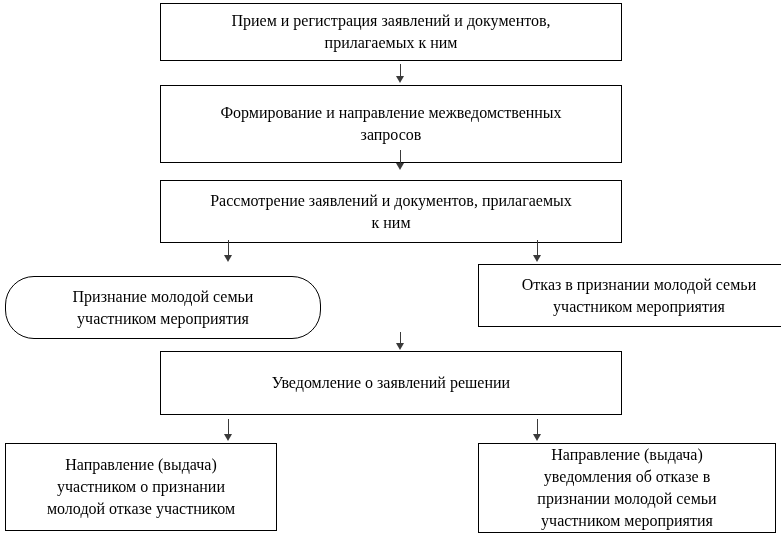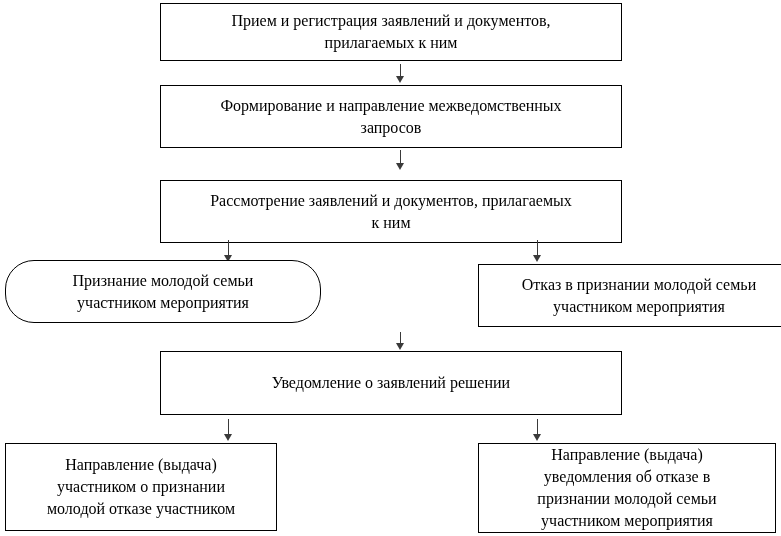--- a/index.html
+++ b/index.html
@@ -28,25 +28,25 @@
     color: #000000;
     font-size: 16px;
     line-height: 22px;
   }
   .box .line {
     display: block;
     white-space: nowrap;
   }
   
   #box-reception        { left: 160px; top: 3px;   width: 462px; height: 58px; }
-  #box-requests         { left: 160px; top: 85px;  width: 462px; height: 63px; text-align: center; }
+  #box-requests         { left: 160px; top: 85px;  width: 462px; height: 78px; text-align: center; }
   #box-review           { left: 160px; top: 172px; width: 462px; height: 63px; margin-top: 8px; }
   #box-notification     { left: 160px; top: 351px; width: 462px; height: 64px; }
   
-  #box-recognition      { left: 5px;   top: 260px; width: 316px; height: 63px; border-radius: 29px; }
+  #box-recognition      { left: 5px;   top: 276px; width: 316px; height: 63px; border-radius: 29px; }
   #box-refusal          { left: 478px; top: 264px; width: 322px; height: 63px; }
   #box-notice-approve   { left: 5px;   top: 443px; width: 272px; height: 88px; }
   #box-notice-refuse    { left: 478px; top: 443px; width: 298px; height: 90px; }
   
   .arrow {
     position: absolute;
     width: 12px;
     display: flex;
     flex-direction: column;
     align-items: center;

